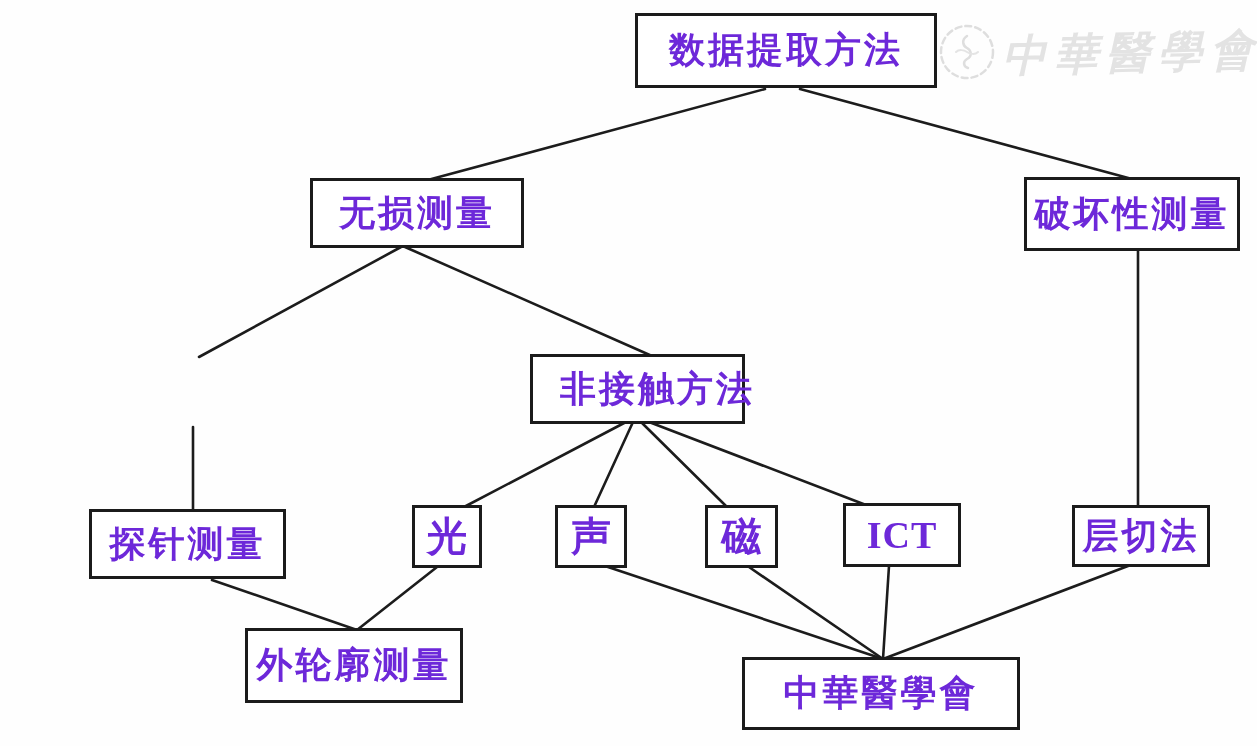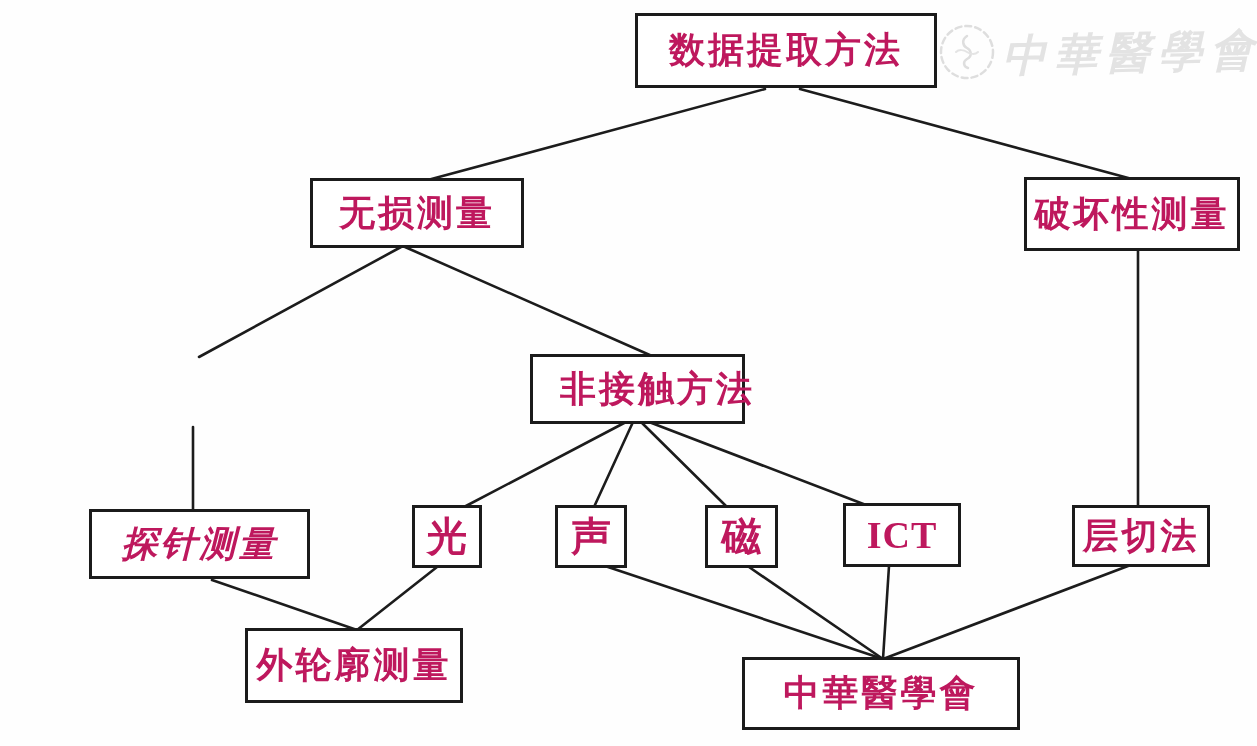--- a/index.html
+++ b/index.html
@@ -31,32 +31,32 @@
     z-index: 2;
     box-sizing: border-box;
     background: #ffffff;
     border: 3px solid #1b1b1b;
     display: flex;
     align-items: center;
     justify-content: center;
     font-size: 36px;
     font-weight: bold;
     letter-spacing: 3px;
-    color: #be185d;
+    color: #6d28d9;
     white-space: nowrap;
   }
   .node.small { font-size: 40px; letter-spacing: 0; }
   .node.latin { font-size: 38px; letter-spacing: 1px; }
 
   .n-root            { left: 635px;  top: 13px;  width: 302px; height: 75px; }
   .n-nondestructive  { left: 310px;  top: 178px; width: 214px; height: 70px; }
   .n-destructive     { left: 1024px; top: 177px; width: 216px; height: 74px; }
   .n-contact         { left: 88px;   top: 355px; width: 215px; height: 73px; }
   .n-noncontact      { left: 530px;  top: 354px; width: 215px; height: 70px; padding-left: 40px; }
-  .n-probe           { left: 89px;   top: 509px; width: 221px; height: 70px; font-style: italic; }
+  .n-probe           { left: 89px;   top: 509px; width: 197px; height: 70px; }
   .n-light           { left: 412px;  top: 505px; width: 70px;  height: 63px; }
   .n-sound           { left: 555px;  top: 505px; width: 72px;  height: 63px; }
   .n-magnetic        { left: 705px;  top: 505px; width: 73px;  height: 63px; }
   .n-ict             { left: 843px;  top: 503px; width: 118px;  height: 64px; }
   .n-slicing         { left: 1072px; top: 505px; width: 138px; height: 62px; }
   .n-outer           { left: 245px;  top: 628px; width: 218px; height: 75px; }
   .n-inner           { left: 742px;  top: 657px; width: 278px; height: 73px; }
 
   .watermark {
     position: absolute;

